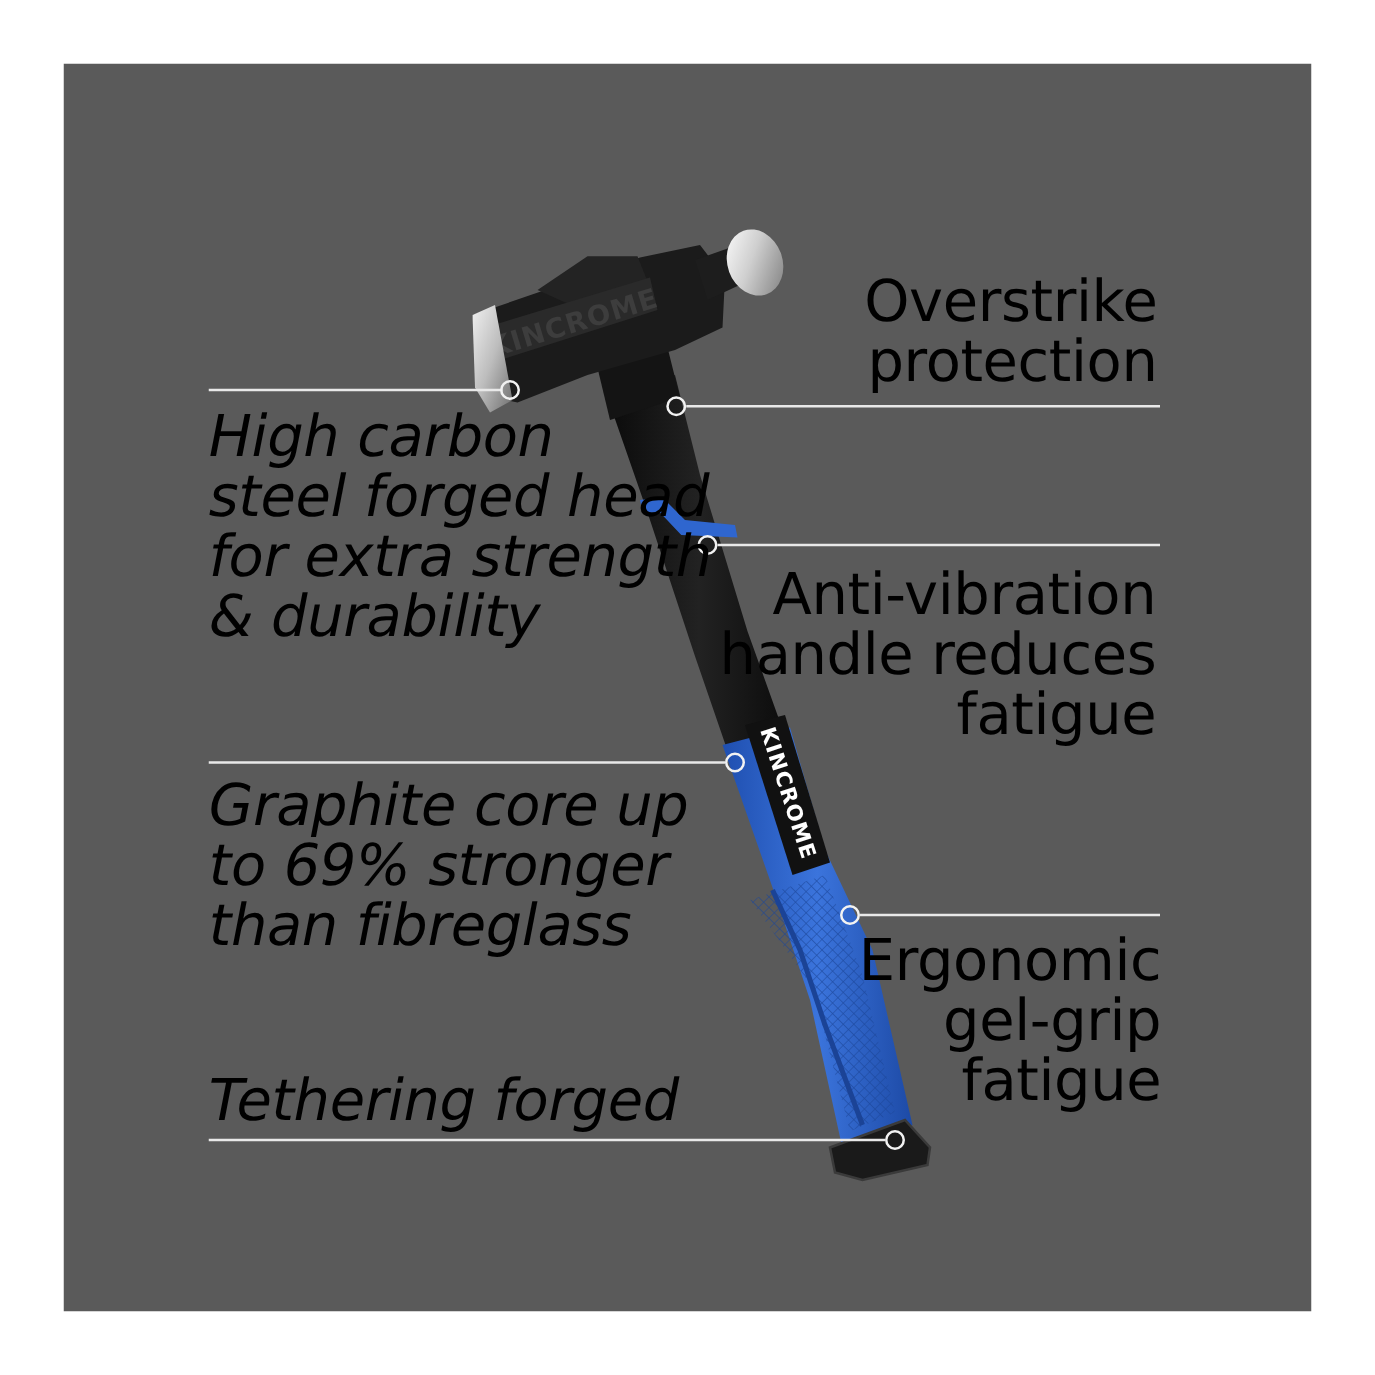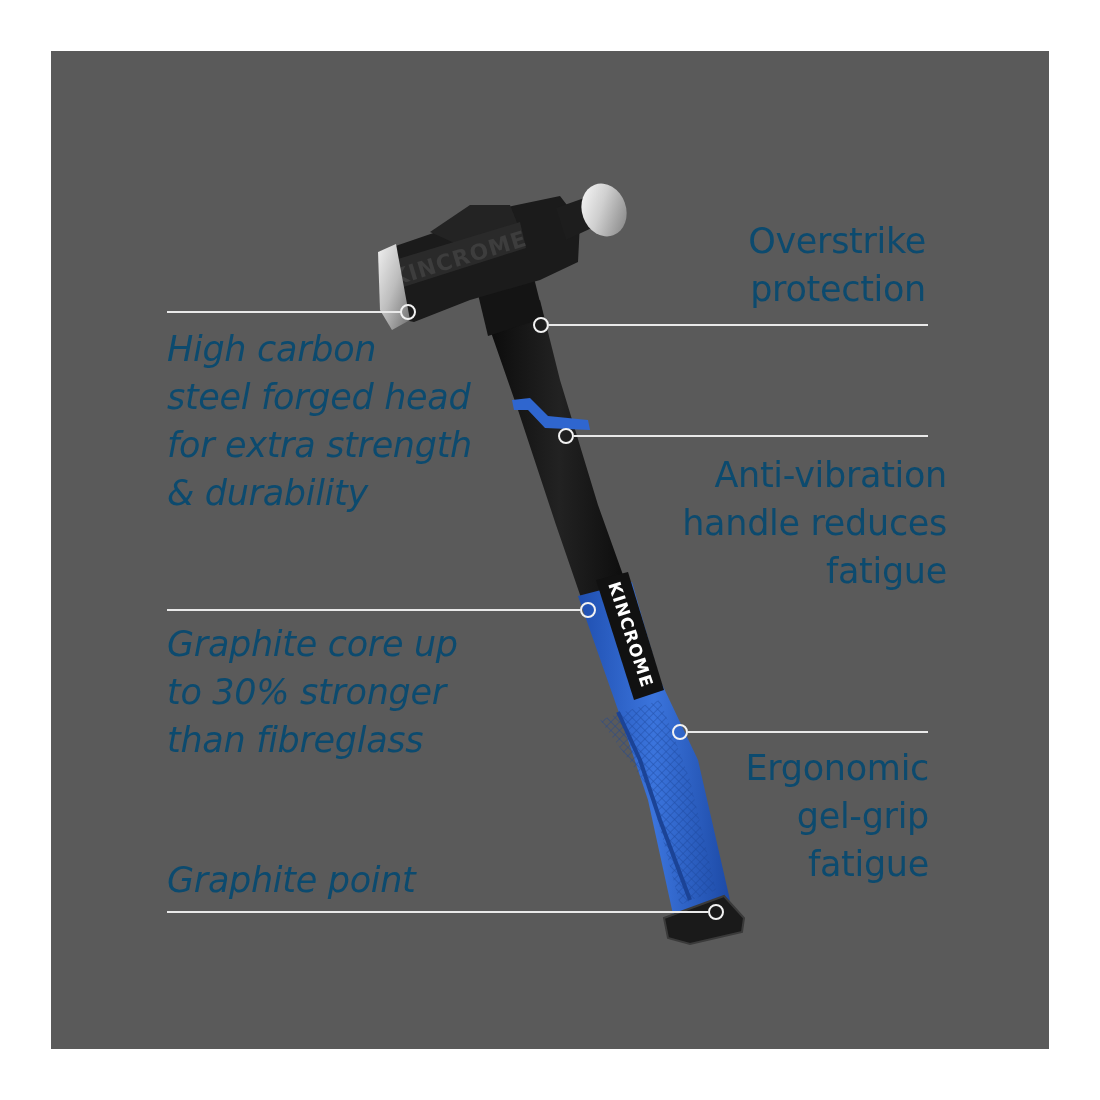--- a/index.html
+++ b/index.html
@@ -1,19 +1,19 @@
 <!DOCTYPE html>
 <html><head>
 <meta charset="utf-8">
 <style>
   html,body{margin:0;padding:0;background:#ffffff;}
   body{width:1100px;height:1100px;position:relative;overflow:hidden;font-family:"DejaVu Sans","Liberation Sans",sans-serif;}
   .panel{position:absolute;left:51px;top:51px;width:998px;height:998px;background:#5a5a5a;}
   .product{position:absolute;left:0;top:0;width:1100px;height:1100px;}
-  .callout-text{position:absolute;color:#0c4a6e;font-size:35px;line-height:48px;font-weight:400;letter-spacing:-0.3px;white-space:pre-line;}
+  .callout-text{position:absolute;color:#000000;font-size:46px;line-height:48px;font-weight:400;letter-spacing:-0.3px;white-space:pre-line;}
   .left{text-align:left;font-style:italic;}
   .right{text-align:right;}
   .line{position:absolute;height:2px;background:#e9e9e9;}
   .dot{position:absolute;width:12px;height:12px;border:2px solid #f2f2f2;border-radius:50%;background:transparent;box-sizing:content-box;}
 </style>
 </head>
 <body>
 
 <div class="panel"></div>
 
@@ -92,25 +92,25 @@
 <div class="dot" style="left:708px;top:904px;"></div>
 
 <div class="callout-text left" style="left:167px;top:325px;">High carbon
 steel forged head
 for extra strength
 &amp; durability</div>
 
 <div class="callout-text right" style="right:174px;top:217px;">Overstrike
 protection</div>
 
-<div class="callout-text right" style="right:153px;top:451px;">Anti-vibration
+<div class="callout-text right" style="right:175px;top:451px;">Anti-vibration
 handle reduces
 fatigue</div>
 
 <div class="callout-text left" style="left:167px;top:620px;">Graphite core up
-to 30% stronger
+to 69% stronger
 than fibreglass</div>
 
 <div class="callout-text right" style="right:171px;top:744px;">Ergonomic
 gel-grip
 fatigue</div>
 
-<div class="callout-text left" style="left:167px;top:856px;">Graphite point</div>
+<div class="callout-text left" style="left:167px;top:856px;">Tethering forged</div>
 
 </body></html>

